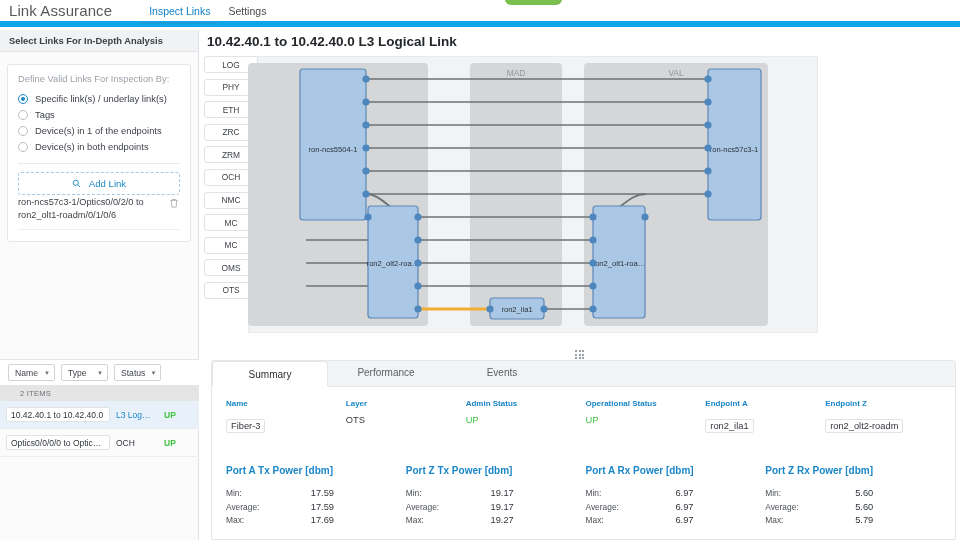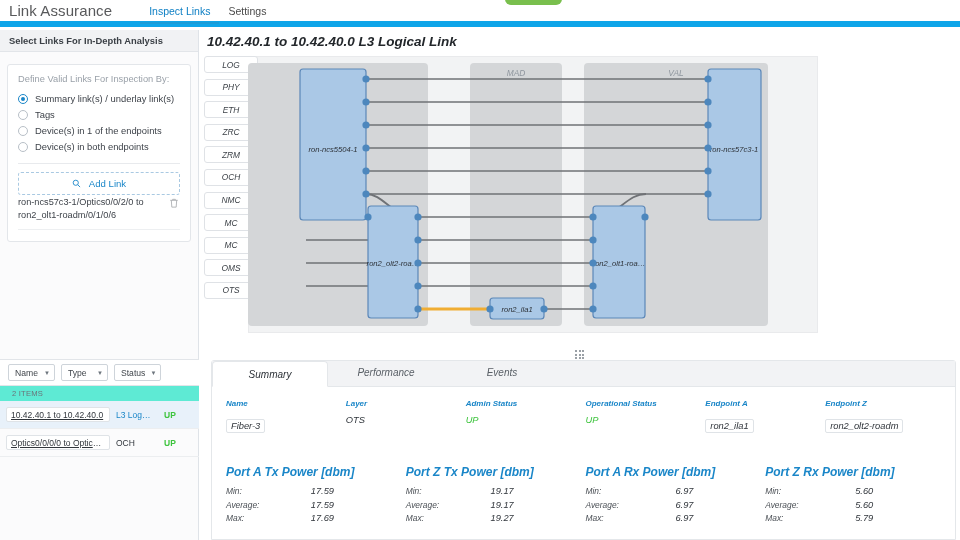--- a/index.html
+++ b/index.html
@@ -81,41 +81,41 @@
   }
   .filter-chip {
     height: 17px; min-width: 47px; border: 1px solid #ced4da; border-radius: 2px;
     background: #fff; font-size: 8.6px; color: #41464c;
     display: flex; align-items: center; justify-content: space-between;
     padding: 0 4px 0 6px; cursor: pointer;
   }
   .caret { font-size: 6px; color: #6d757d; margin-left: 5px; }
   .items-count {
     position: absolute; top: 356px; left: 0; width: 199px; height: 15px;
-    font-size: 7.6px; color: #6b7178; padding-left: 12px; line-height: 15px;
-    background: #5eead4; letter-spacing: .2px;
+    font-size: 7.6px; color: #6b7178; padding-left: 20px; line-height: 15px;
+    background: #e5e5e5; letter-spacing: .2px;
   }
   .link-rows { position: absolute; top: 371px; left: 0; width: 199px; }
   .link-row {
     height: 28px; display: flex; align-items: center;
     border-bottom: 1px solid #eceef0; padding: 0 6px;
   }
   .link-row.selected { background: #e8f1fa; }
   .link-row .name-cell {
     flex: 1 1 auto; font-size: 8.5px; color: #31363c;
     background: #fff; border: 1px solid #dfe3e7; border-radius: 2px;
     height: 15px; line-height: 14px; padding: 0 4px;
-    overflow: hidden; white-space: nowrap; text-overflow: ellipsis; max-width: 104px; text-decoration: underline;
+    overflow: hidden; white-space: nowrap; text-overflow: ellipsis; max-width: 104px;
   }
   .link-row .type-cell { width: 45px; font-size: 8.5px; color: #1a86c8; text-align: left; padding-left: 6px; }
   .link-row .type-cell.plain { color: #31363c; }
   .link-row .status-cell { width: 30px; font-size: 8.5px; color: #3ec43e; font-weight: bold; text-align: center; }
 
   
-  .main { position: absolute; top: 27px; left: 199px; width: 761px; height: 513px; background: #fff; font-style: italic; }
+  .main { position: absolute; top: 27px; left: 199px; width: 761px; height: 513px; background: #fff; }
   .main-title {
     height: 29px; line-height: 29px; padding-left: 8px;
     font-size: 13.5px; font-weight: bold; color: #23272b;
   }
 
   
   .topo {
     position: absolute; top: 29px; left: 49px; width: 570px; height: 277px;
     background: #f2f3f4; border: 1px solid #e9eaec;
   }
@@ -168,21 +168,21 @@
   .field-value.boxed {
     display: inline-block; border: 1px solid #dfe3e7; border-radius: 2px;
     padding: 1px 4px; background: #fff;
   }
   .field-value.up { color: #3ec43e; }
 
   .stats-grid {
     display: grid; grid-template-columns: repeat(4, 1fr);
     padding: 32px 14px 0 14px; column-gap: 4px;
   }
-  .stat-title { font-size: 12px; font-weight: bold; color: #1a86c8; margin-bottom: 7px; }
+  .stat-title { font-size: 10px; font-weight: bold; color: #1a86c8; margin-bottom: 12px; }
   .stat-line { display: flex; font-size: 8.4px; color: #4a4f55; margin-bottom: 3.6px; }
   .stat-line .k { width: 62px; }
   .stat-line .v { font-size: 9.3px; color: #31363c; width: 46px; text-align: right; }
 </style>
 </head>
 <body>
 
 <div id="app">
 
   <div class="topbar">
@@ -195,21 +195,21 @@
   </div>
 
   <div class="sidebar">
     <div class="sidebar-header">Select Links For In-Depth Analysis</div>
 
     <div class="panel-card">
       <div class="panel-caption">Define Valid Links For Inspection By:</div>
 
       <div class="radio-row">
         <span class="radio checked"></span>
-        <span class="radio-label">Summary link(s) / underlay link(s)</span>
+        <span class="radio-label">Specific link(s) / underlay link(s)</span>
       </div>
       <div class="radio-row">
         <span class="radio"></span>
         <span class="radio-label">Tags</span>
       </div>
       <div class="radio-row">
         <span class="radio"></span>
         <span class="radio-label">Device(s) in 1 of the endpoints</span>
       </div>
       <div class="radio-row">

